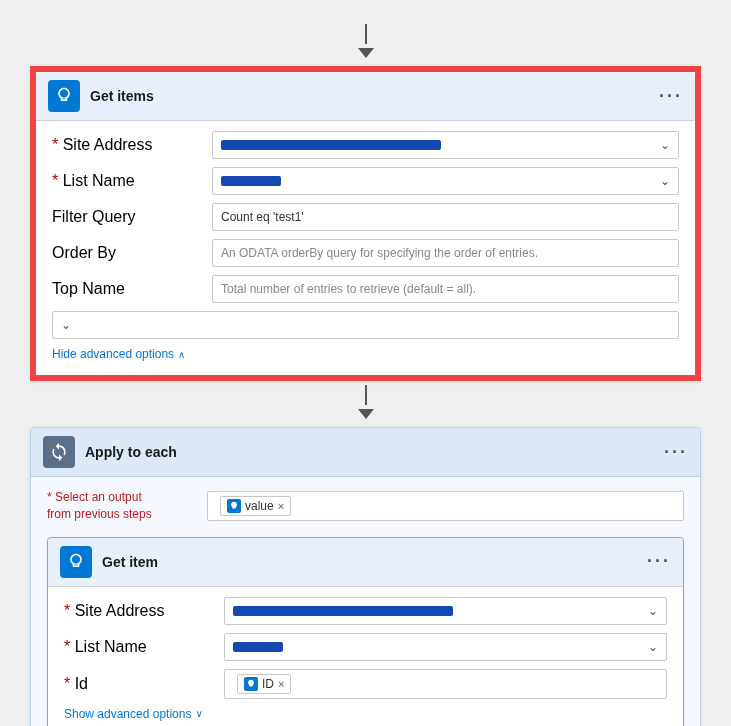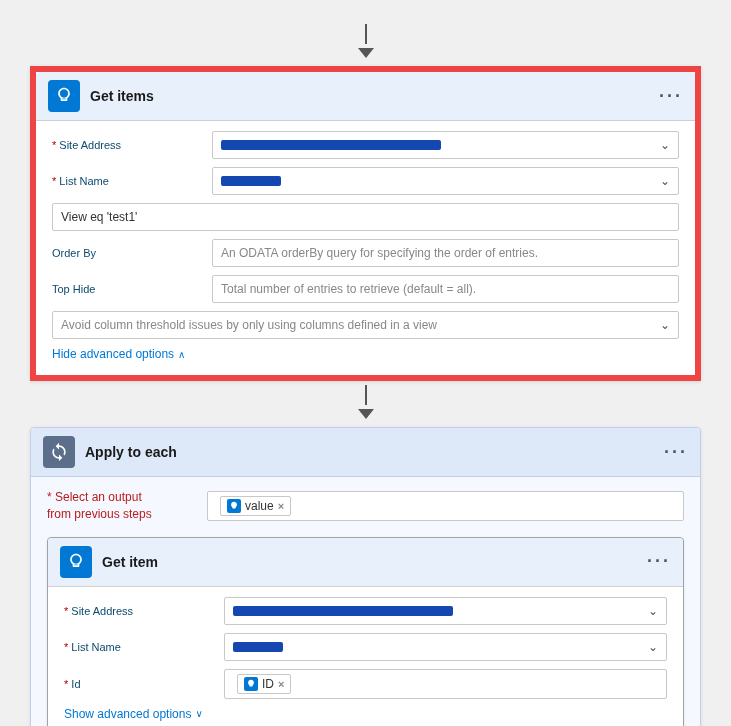--- a/index.html
+++ b/index.html
@@ -100,22 +100,22 @@
     }
 
     .form-row {
       display: flex;
       align-items: center;
       margin-bottom: 8px;
     }
 
     .form-label {
       width: 160px;
-      font-size: 11px;
-      color: #0c4a6e;
+      font-size: 16px;
+      color: #000000;
       flex-shrink: 0;
       padding-right: 8px;
     }
 
     .form-label.required::before {
       content: '* ';
       color: #a00;
     }
 
     .form-control {
@@ -319,42 +319,42 @@
 
       <div class="form-row">
         <label class="form-label required">List Name</label>
         <div class="form-control with-dropdown">
           <span class="blurred-text" style="width:60px;"></span>
           <span class="dropdown-arrow">⌄</span>
         </div>
       </div>
 
       <div class="form-row">
+        <label class="form-label">Filter Query</label>
         <div class="form-control">
-          <span>View eq 'test1'</span>
+          <span>Count eq 'test1'</span>
         </div>
       </div>
 
       <div class="form-row">
         <label class="form-label">Order By</label>
         <div class="form-control">
           <span class="placeholder-text">An ODATA orderBy query for specifying the order of entries.</span>
         </div>
       </div>
 
       <div class="form-row">
-        <label class="form-label">Top Hide</label>
+        <label class="form-label">Top Name</label>
         <div class="form-control">
           <span class="placeholder-text">Total number of entries to retrieve (default = all).</span>
         </div>
       </div>
 
       <div class="form-row">
         <div class="form-control with-dropdown">
-          <span class="placeholder-text">Avoid column threshold issues by only using columns defined in a view</span>
           <span class="dropdown-arrow">⌄</span>
         </div>
       </div>
 
       <div class="advanced-toggle">
         <span>Hide advanced options</span>
         <span class="chevron">∧</span>
       </div>
 
     </div>

